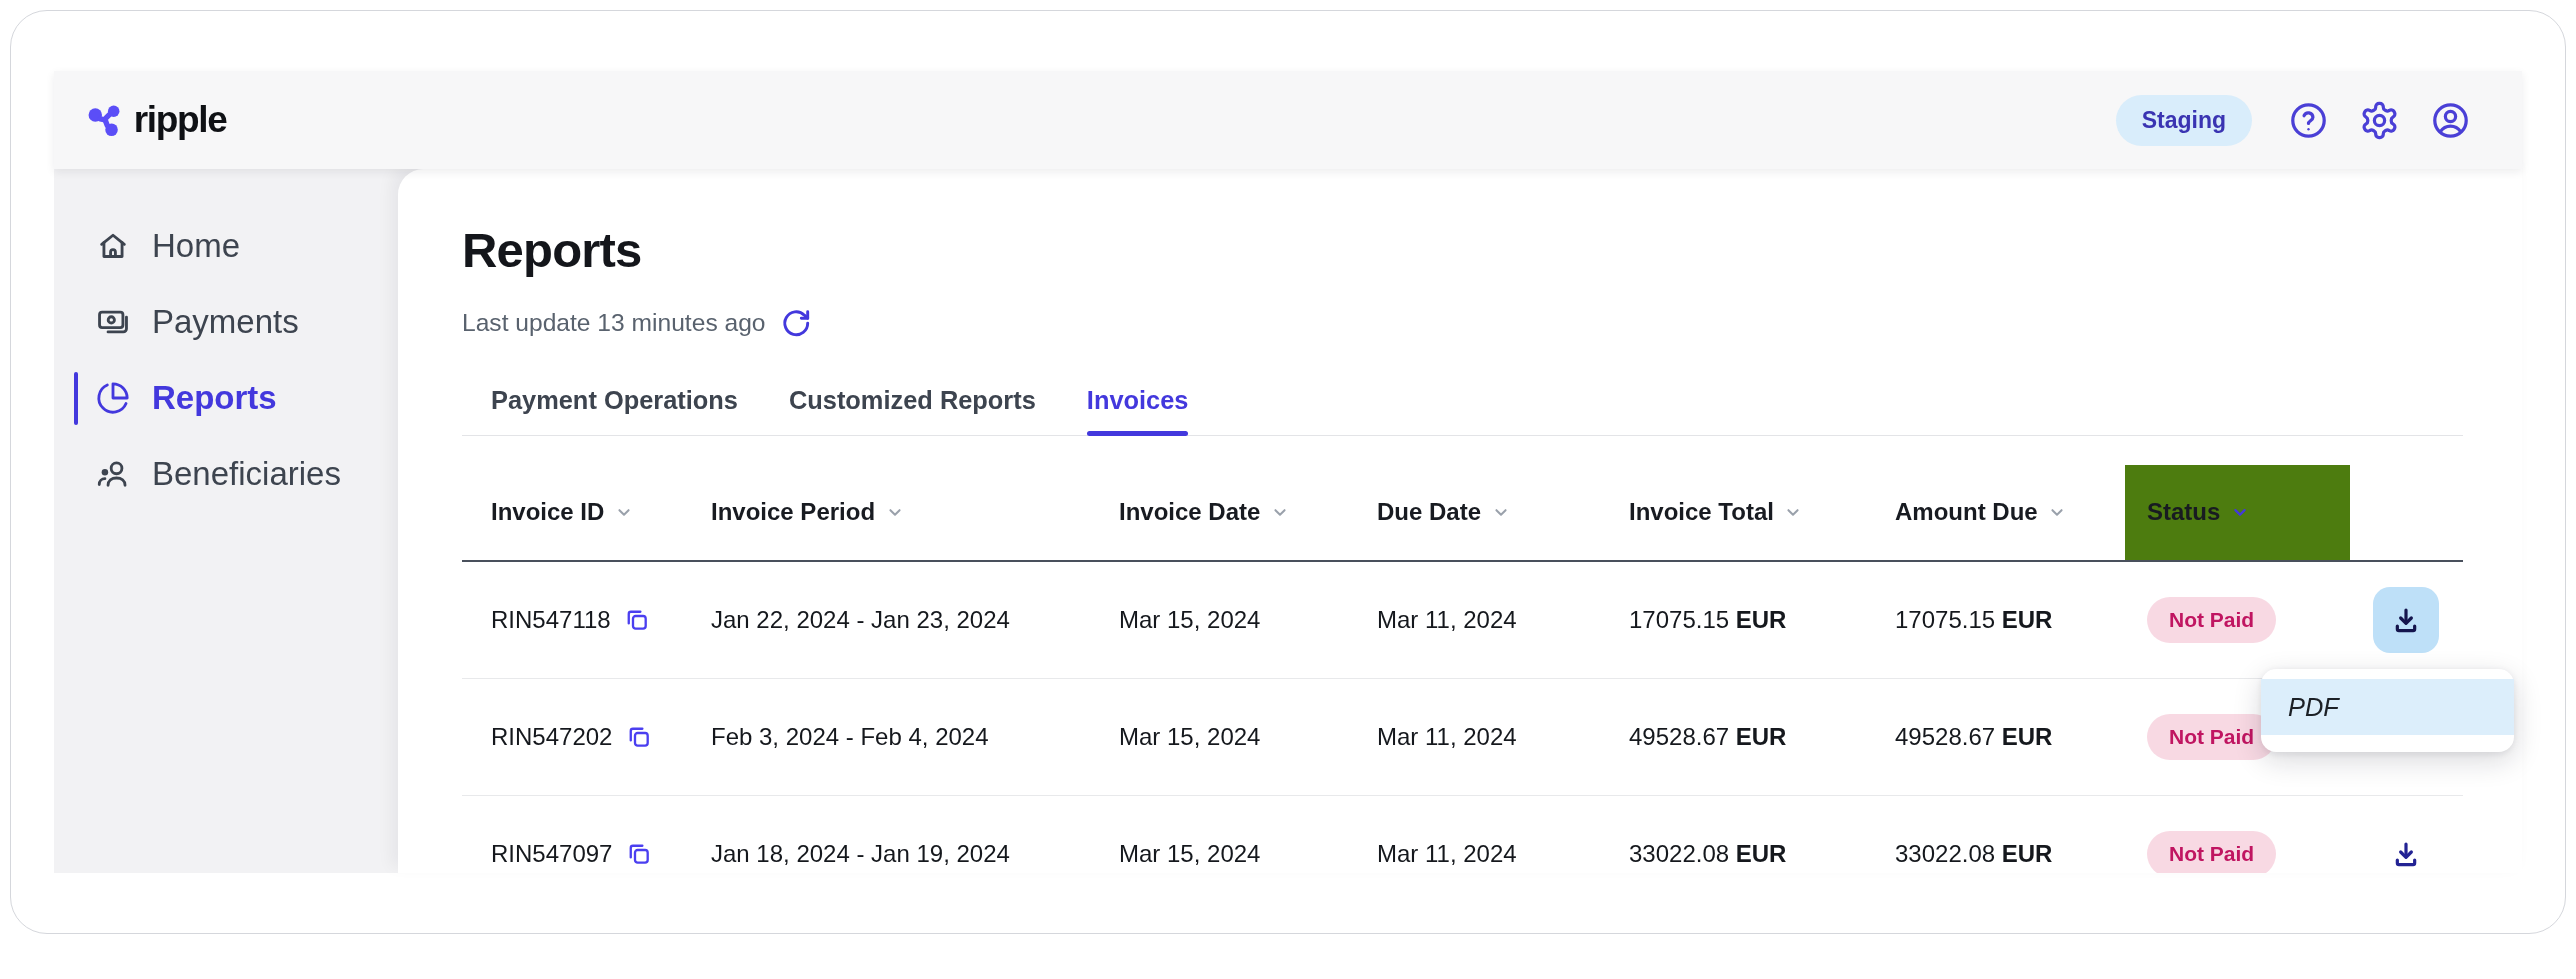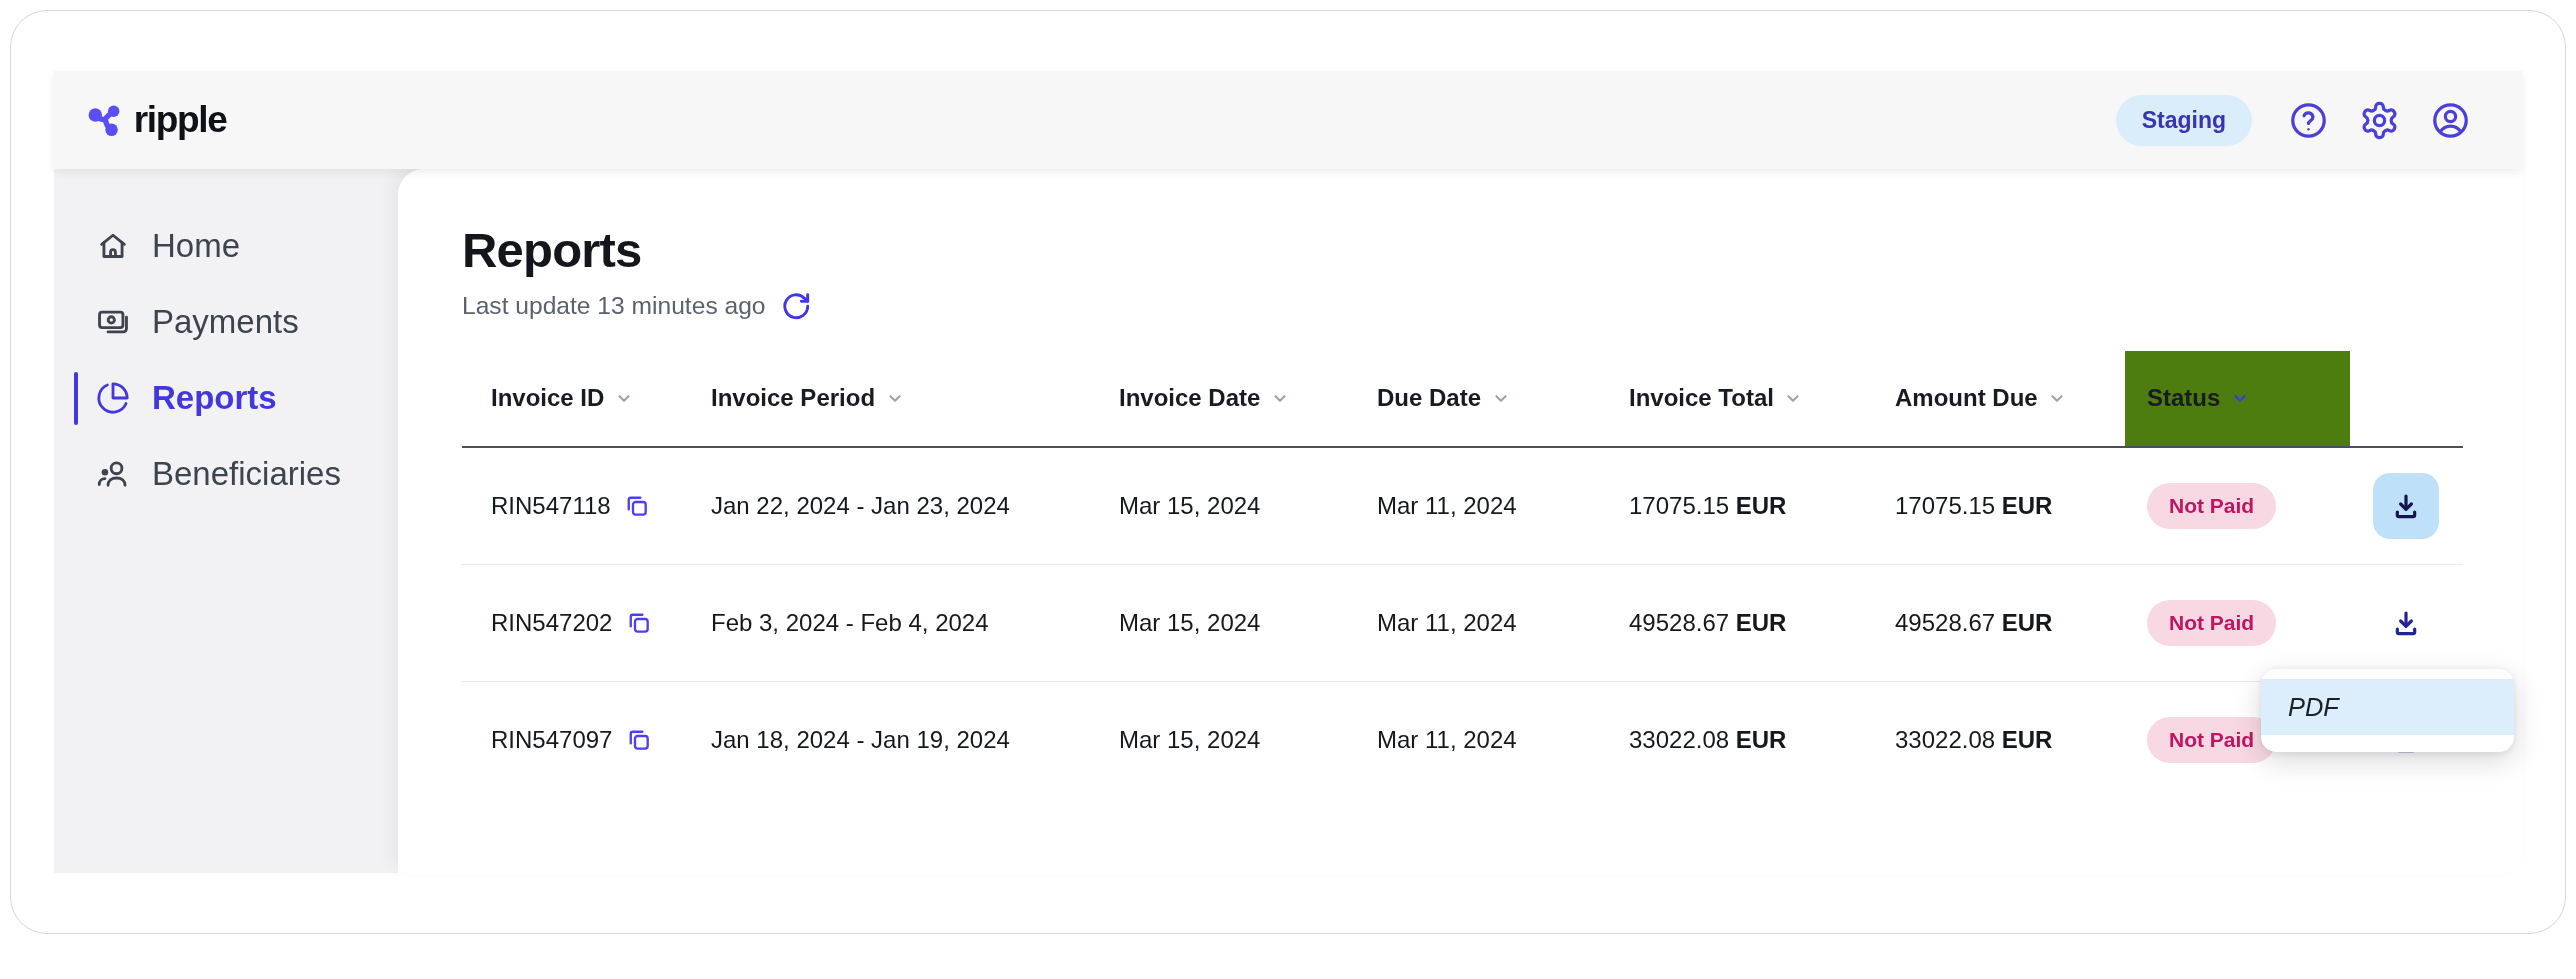--- a/index.html
+++ b/index.html
@@ -28,21 +28,21 @@
     padding-left:42px;color:#3d444f;font-size:33px;cursor:pointer;}
   .side-item .side-label{font-weight:400;}
   .side-item.active{color:#4338dd;}
   .side-item.active .side-label{font-weight:700;}
   .active-bar{position:absolute;left:20.3px;top:12px;width:4.2px;height:53px;border-radius:2.5px;
     background:#4338dd;}
 
   .content{flex:1;background:#ffffff;border-top-left-radius:25.4px;
     box-shadow:-6.8px -6.8px 15.3px rgba(20,20,40,.05);padding:0 59px 0 64px;overflow:hidden;}
   .page-title{margin:53px 0 0;font-size:49px;font-weight:800;color:#14161b;letter-spacing:-0.8px;}
-  .update-row{margin-top:13px;display:flex;align-items:center;gap:15.3px;
+  .update-row{margin-top:30px;display:flex;align-items:center;gap:15.3px;
     font-size:24.6px;color:#59626e;}
   .refresh-btn{background:none;border:none;padding:0;cursor:pointer;color:#4338dd;
     display:flex;align-items:center;}
 
   
   .tabs{margin-top:47px;display:flex;gap:51px;border-bottom:1.7px solid #e3e4e7;padding-left:29px;}
   .tab{font-size:25.4px;font-weight:700;color:#3d444f;padding-bottom:20.3px;position:relative;cursor:pointer;}
   .tab.active{color:#4338dd;}
   .tab.active::after{content:"";position:absolute;left:0;right:0;bottom:-1.7px;height:5.1px;
     background:#4338dd;border-radius:2.5px;}
@@ -193,20 +193,25 @@
           <button class="refresh-btn">
             <span>
               <svg width="30.5" height="30.5" viewBox="0 0 24 24" fill="none" stroke="currentColor" stroke-width="2.3" stroke-linecap="round" stroke-linejoin="round">
                 <path d="M21 12a9 9 0 1 1-2.64-6.36L21 8"></path>
                 <polyline points="21 3 21 8 16 8"></polyline>
               </svg>
             </span>
           </button>
         </div>
 
+        <div class="tabs">
+          <div class="tab">Payment Operations</div>
+          <div class="tab">Customized Reports</div>
+          <div class="tab active">Invoices</div>
+        </div>
 
         <div class="grid-cols thead">
           <div class="th">
             <span>Invoice ID</span>
             <span class="chev">
               <svg width="22" height="22" viewBox="0 0 24 24" fill="none" stroke="currentColor" stroke-width="2.2" stroke-linecap="round" stroke-linejoin="round">
                   <path d="m7 10 5 5 5-5"></path>
                 </svg>
             </span>
           </div>

